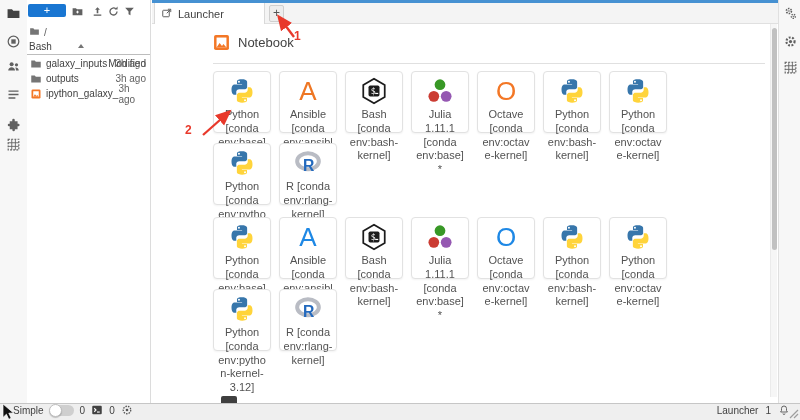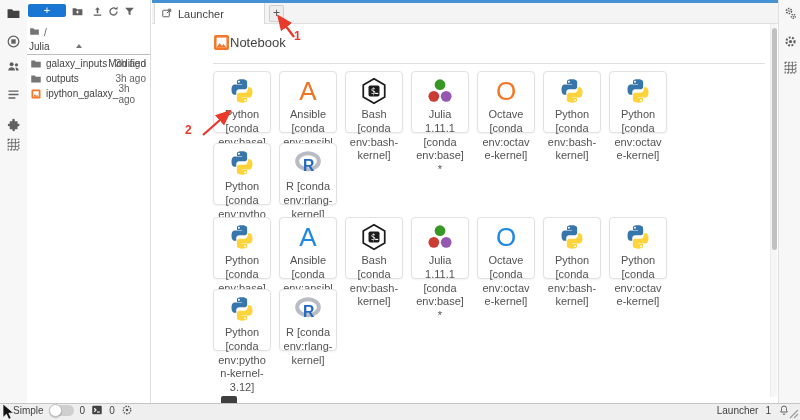--- a/index.html
+++ b/index.html
@@ -37,21 +37,21 @@
   .top-blue { position:absolute; left:0; top:0; right:0; height:3px; background:#4691d2; }
   .tabbar { position:absolute; left:0; top:3px; right:0; height:21px; background:#f4f4f4; border-bottom:1px solid #e0e0e0; }
   .tab { position:absolute; left:2px; top:0; width:111px; height:21px; background:#fff; border-left:1px solid #d9d9d9; border-right:1px solid #d9d9d9; display:flex; align-items:center; gap:5px; padding:0 6px; font-size:11px; color:#424242; cursor:pointer; }
   .tab svg { width:12px; height:12px; }
   .tab-add { position:absolute; left:117px; top:2px; width:15px; height:17px; background:#ededed; border:1px solid #cfcfcf; border-radius:2px; color:#555; font-size:12px; line-height:13px; cursor:pointer; padding:0; }
 
   
   .launcher { position:absolute; left:61px; top:30px; width:552px; }
   .rtc-label { font-size:12px; font-weight:bold; color:#424242; height:15px; }
   .section { margin-top:12px; }
-  .section-header { display:flex; align-items:center; height:18px; border-bottom:1px solid #e0e0e0; padding-bottom:21px; }
+  .section-header { display:flex; align-items:center; gap:8px; height:18px; border-bottom:1px solid #e0e0e0; padding-bottom:21px; }
   .section-icon { width:17px; height:17px; }
   .section-icon svg { width:17px; height:17px; display:block; }
   .section-title { font-size:13px; color:#424242; }
   .cards { display:flex; flex-wrap:wrap; gap:10px 8px; width:462px; margin-top:7px; }
   .card { width:58px; height:62px; background:#fff; border:1px solid #e2e2e2; border-radius:4px; box-shadow:0 1px 2px rgba(0,0,0,.05); display:flex; flex-direction:column; align-items:center; padding:5px 2px 2px; cursor:pointer; }
   .card-icon { width:28px; height:28px; display:flex; align-items:center; justify-content:center; flex:0 0 auto; }
   .card-icon svg { width:28px; height:28px; display:block; }
   .card-label { margin-top:3px; font-size:11px; line-height:1.25; text-align:center; color:#525252; word-break:break-word; }
   .letter-icon { font-size:26px; line-height:28px; font-weight:400; }
 
@@ -151,21 +151,21 @@
             </svg></span>
       </button>
     </div>
     <div class="fb-breadcrumb">
       <span><svg viewBox="0 0 24 24">
             <path d="M2.5 5h7l2.2 2.5h9.8V19H2.5z" fill="#757575"></path>
           </svg></span>
       <span>/</span>
     </div>
     <div class="fb-header">
-      <span class="col-name">Julia</span>
+      <span class="col-name">Bash</span>
       <span class="sort-caret"></span>
       <span class="col-mod">Modified</span>
     </div>
     <div class="fb-divider"></div>
     <div class="fb-rows" id="file-list">
         <div class="fb-row">
           <span class="fb-ficon">
             <svg viewBox="0 0 24 24">
               <path d="M2.5 5h7l2.2 2.5h9.8V19H2.5z" fill="#757575"></path>
             </svg>

